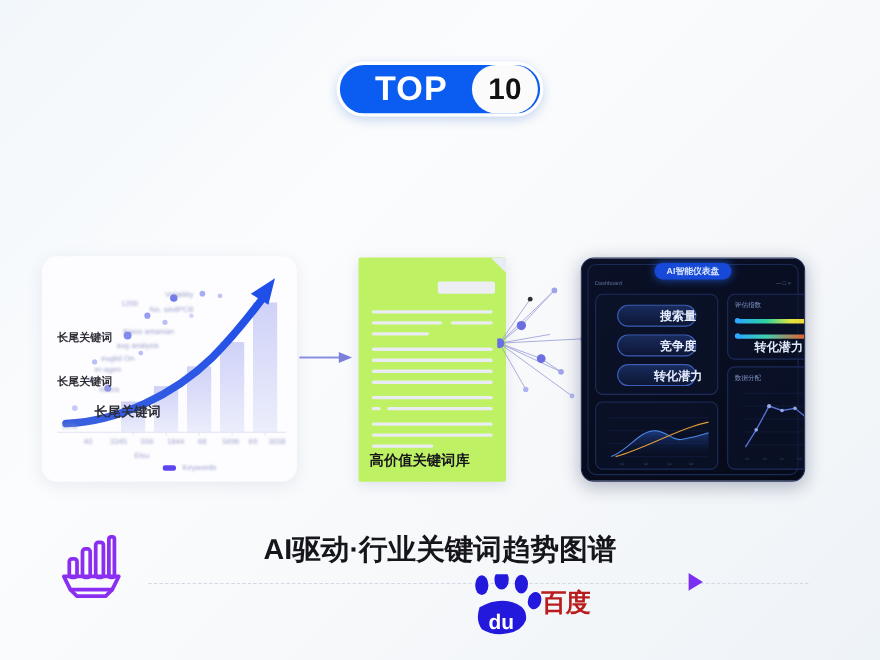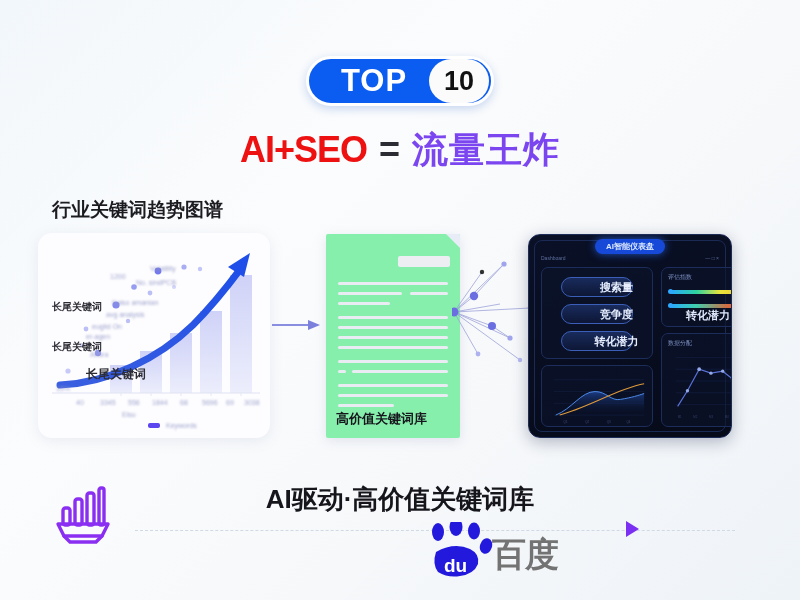--- a/index.html
+++ b/index.html
@@ -73,21 +73,21 @@
   .kw2 { left: 14px; top: 107px; font-size: 10px; filter: blur(.5px); }
   .kw3 { left: 48px; top: 133px; font-size: 12px; }
 
   
   .arrow-mid { position: absolute; left: 272px; top: 318px; width: 48px; height: 14px; }
 
   
   .doc-card {
     position: absolute; left: 326px; top: 234px;
     width: 134px; height: 204px;
-    background: #86efac;
+    background: #bef264;
     box-shadow: 0 3px 12px rgba(110,120,170,.16);
     border-radius: 2px;
     overflow: hidden;
   }
   .doc-corner {
     position: absolute; right: 0; top: 0;
     width: 0; height: 0;
     border-left: 14px solid transparent;
     border-top: 14px solid #e8ecf6;
   }
@@ -165,21 +165,21 @@
   }
   .divider {
     position: absolute; left: 135px; top: 530px; width: 600px;
     border-top: 1px dashed #cdd6e2; opacity: .9;
   }
   .podium { position: absolute; left: 50px; top: 486px; width: 66px; height: 58px; }
 
   .baidu { position: absolute; left: 424px; top: 522px; width: 140px; height: 56px; }
   .bd-text {
     position: absolute; left: 68px; top: 10px;
-    color: #737373; font-size: 34px; font-weight: bold;
+    color: #b91c1c; font-size: 23px; font-weight: bold;
     letter-spacing: -1px; white-space: nowrap;
   }
   .google {
     position: absolute; left: 566px; top: 520px;
     font-size: 55px; font-weight: bold; letter-spacing: -2px;
     white-space: nowrap; font-family: "DejaVu Sans", sans-serif;
   }
   .g-b { color: #4285F4; } .g-r { color: #EA4335; }
   .g-y { color: #FBBC05; } .g-g { color: #34A853; }
   .play-tri {
@@ -193,25 +193,21 @@
 </head>
 <body>
 
 <div class="stage">
 
   <div class="top-badge">
     <div class="tb-word">TOP</div>
     <div class="tb-num">10</div>
   </div>
 
-  <div class="headline">
-    <span class="hl-red">AI+SEO</span><span class="hl-eq">=</span><span class="hl-purple">流量王炸</span>
-  </div>
-
-  <div class="cap cap-left">行业关键词趋势图谱</div>
+
 
   <div class="chart-card">
     <svg class="chart-inner" viewBox="0 0 232 205">
       <defs>
         <linearGradient id="barg" x1="0" y1="0" x2="0" y2="1">
           <stop offset="0%" stop-color="#cfd2f7"></stop>
             <stop offset="100%" stop-color="#eceefc"></stop>
         </linearGradient>
         <linearGradient id="arrg" x1="0" y1="1" x2="1" y2="0">
           <stop offset="0%" stop-color="#3a5fe0"></stop>
@@ -399,21 +395,21 @@
           <text x="16" y="86">M1</text>
             <text x="32" y="86">M2</text>
           <text x="48" y="86">M3</text>
             <text x="64" y="86">M4</text>
           <text x="78" y="86">M5</text>
         </g>
       </svg>
     </div>
   </div>
 
-  <div class="bottom-title">AI驱动·高价值关键词库</div>
+  <div class="bottom-title">AI驱动·行业关键词趋势图谱</div>
 
   <div class="divider"></div>
 
   <svg class="podium" viewBox="0 0 66 58">
     <g stroke="#8a2ff2" stroke-width="3.4" fill="none" stroke-linejoin="round" stroke-linecap="round">
       <rect x="13" y="22" width="7" height="17" rx="2.5"></rect>
       <rect x="25" y="13" width="7" height="26" rx="2.5"></rect>
       <rect x="37" y="7" width="7" height="32" rx="2.5"></rect>
       <rect x="49" y="2" width="5" height="37" rx="2"></rect>
       <path d="M8 38 H58 L52 50 H14 Z"></path>

